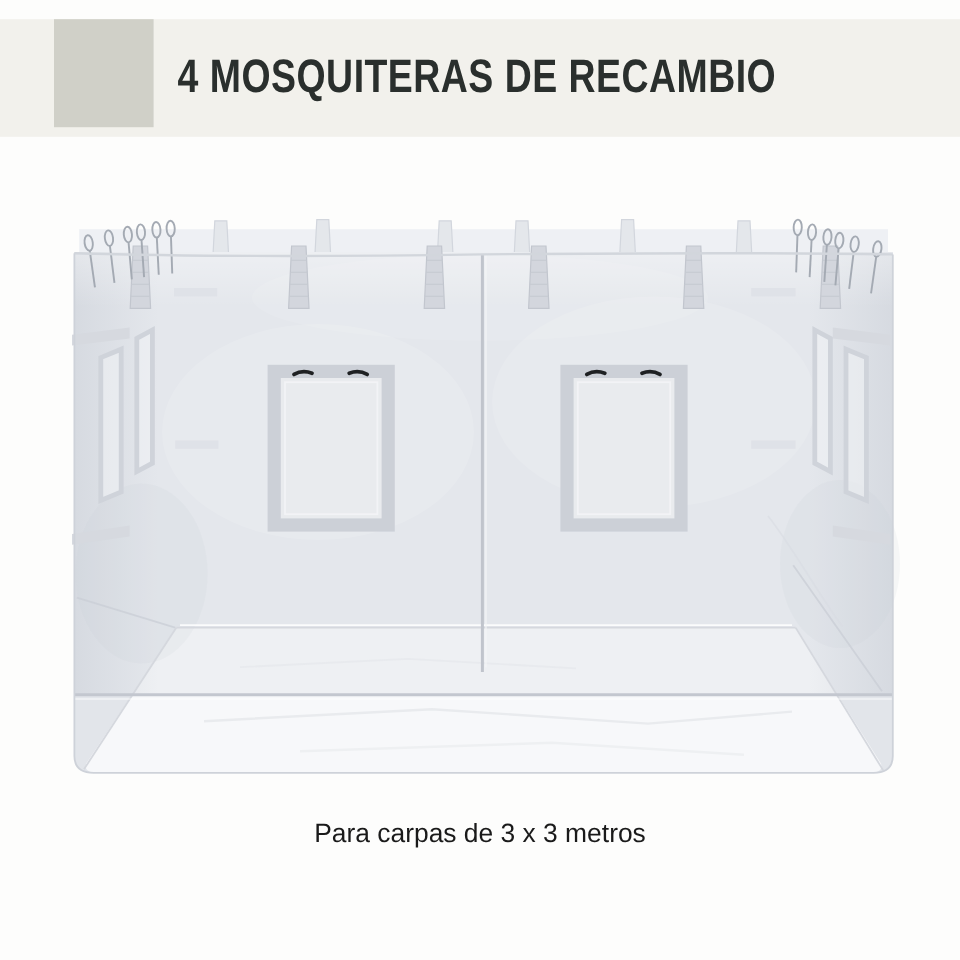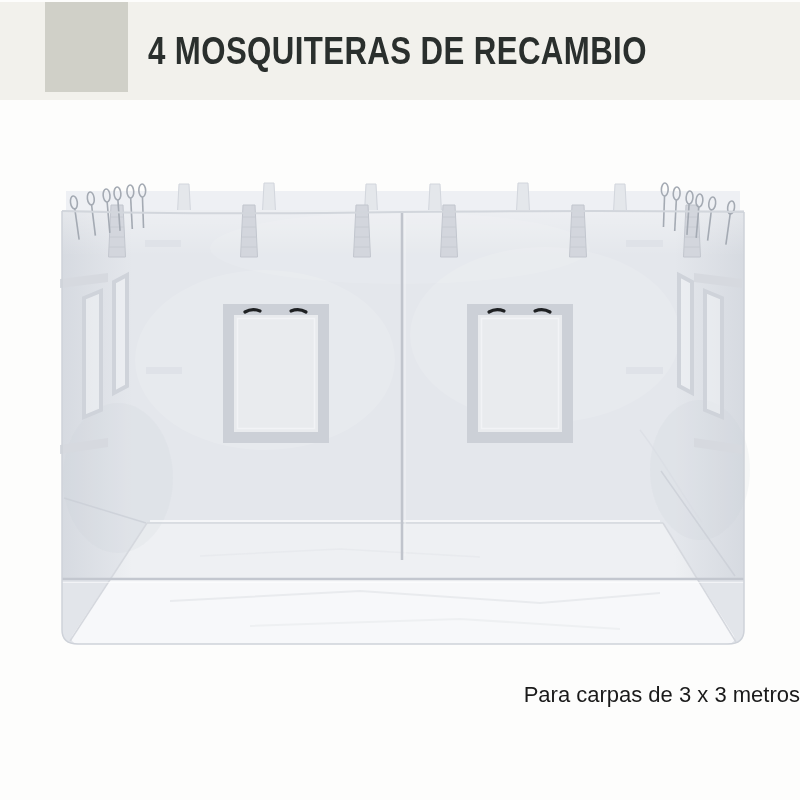--- a/index.html
+++ b/index.html
@@ -2,38 +2,38 @@
 <html><head>
 <meta charset="utf-8">
 <style>
   html,body{margin:0;padding:0;}
   body{
     width:800px;height:800px;position:relative;overflow:hidden;
     background:#fdfdfc;
     font-family:"Liberation Sans","DejaVu Sans",sans-serif;
   }
   .header{
-    position:absolute;top:2px;left:0;width:800px;height:98px;
+    position:absolute;top:16px;left:0;width:800px;height:98px;
     background:#f2f1ec;z-index:3;
   }
   .accent-square{
     position:absolute;top:0;left:45px;width:83px;height:90px;
     background:#d0d0c8;
   }
   .title{
     position:absolute;left:148px;top:0;height:98px;margin:0;
     display:flex;align-items:center;
     font-size:39px;font-weight:700;letter-spacing:.5px;
     color:#2a2f2d;white-space:nowrap;
     transform:scaleX(.80);transform-origin:left center;
   }
   .illustration-wrap{position:absolute;inset:0;z-index:1;}
   .caption{
     position:absolute;top:682px;left:0;width:800px;margin:0;
-    text-align:right;font-size:22px;color:#1a1a1a;z-index:3;
+    text-align:center;font-size:22px;color:#1a1a1a;z-index:3;
   }
 </style>
 </head>
 <body>
 
 <header class="header">
   <div class="accent-square"></div>
   <h1 class="title">4 MOSQUITERAS DE RECAMBIO</h1>
 </header>
 

